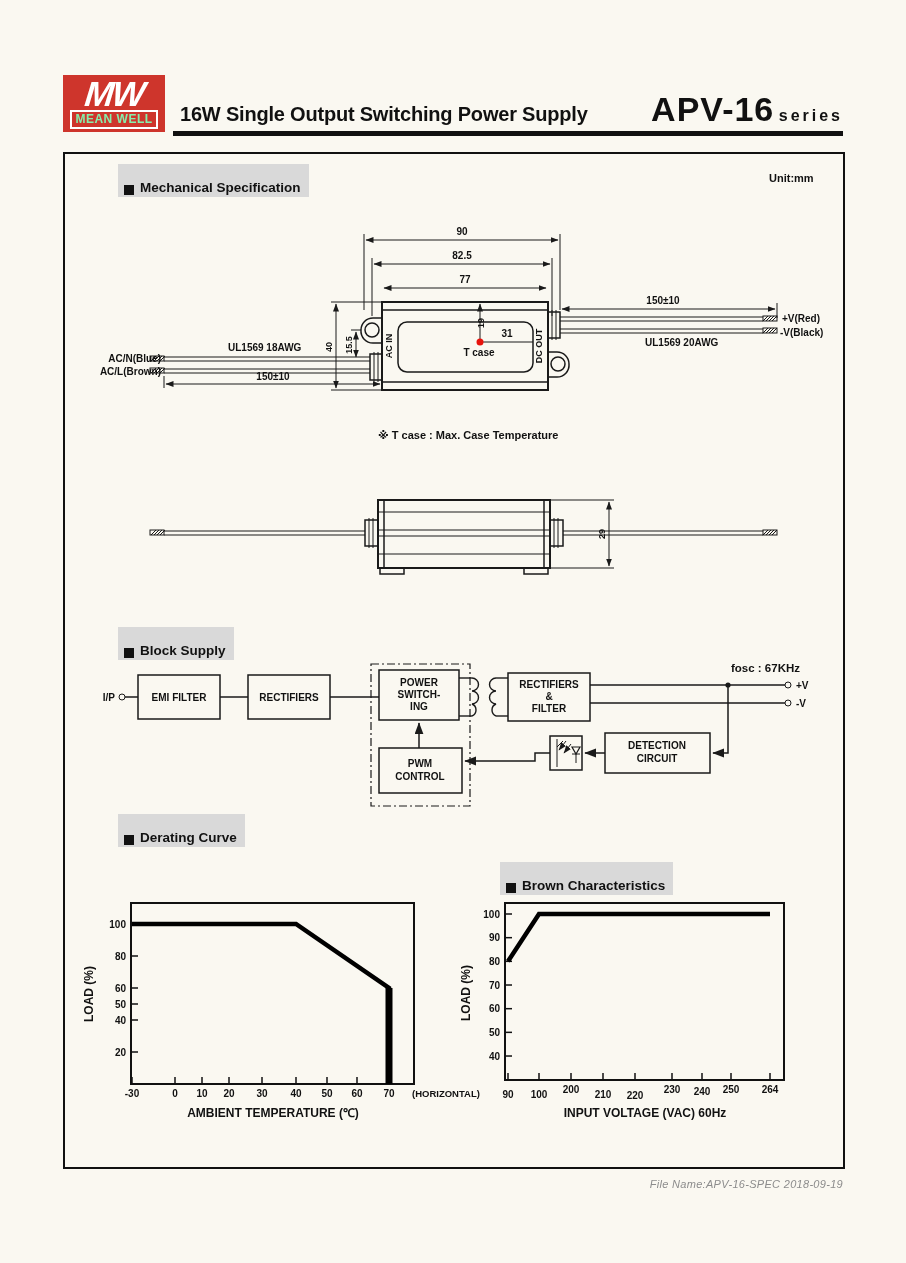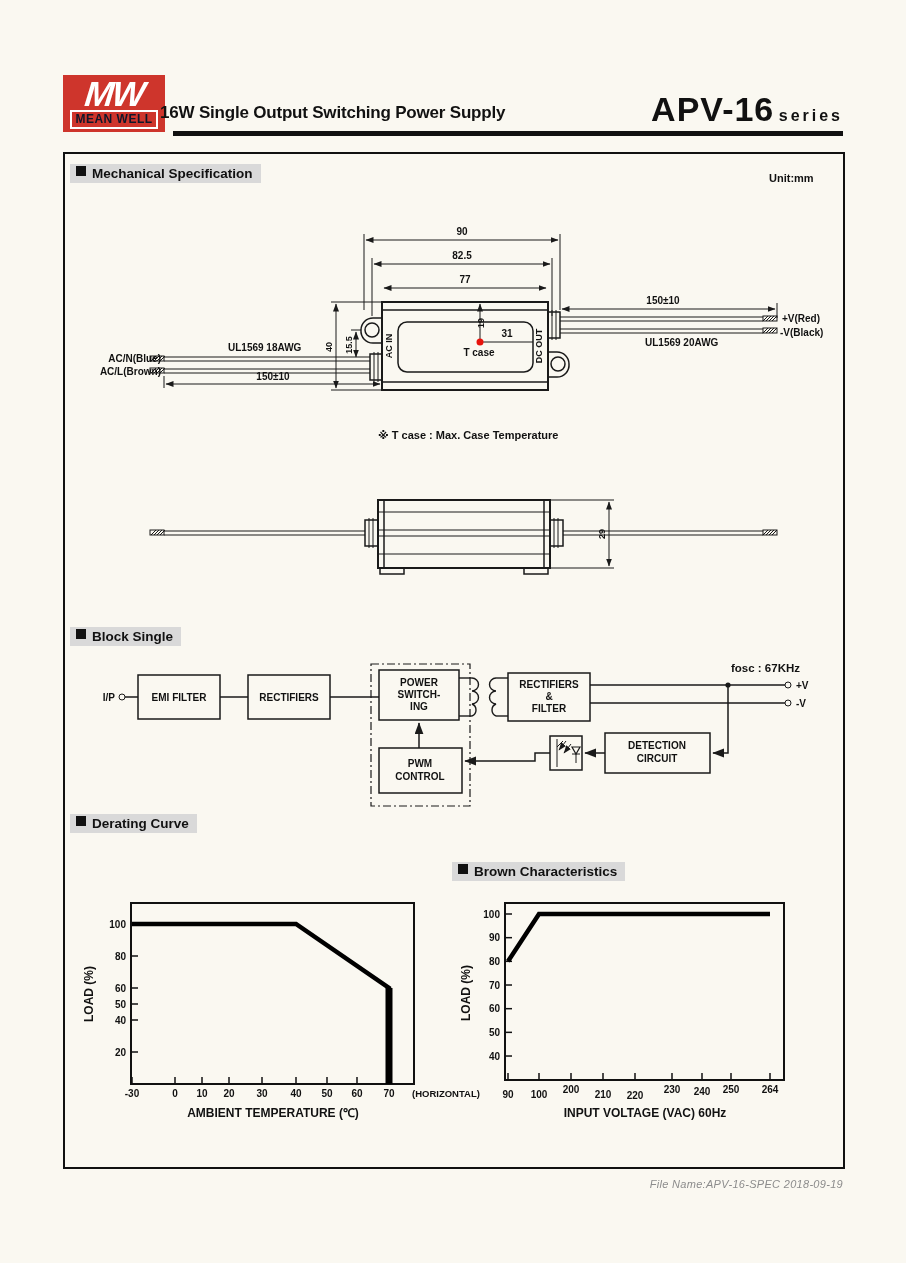--- a/index.html
+++ b/index.html
@@ -8,32 +8,32 @@
     background:#FAF8F1;
     font-family:"Liberation Sans","DejaVu Sans",sans-serif;
     -webkit-font-smoothing:antialiased;
   }
   .abs{position:absolute;}
   
   .logo{left:63px;top:75px;width:102px;height:57px;background:#CE352C;
         display:flex;flex-direction:column;align-items:center;justify-content:flex-end;}
   .logo-mw{color:#fff;font-weight:bold;font-style:italic;font-size:35px;line-height:30px;
            letter-spacing:-2px;transform:skewX(-6deg);margin-bottom:1px;}
-  .logo-brand{border:2px solid #fff;color:#0f172a;font-weight:bold;font-size:12px;
+  .logo-brand{border:2px solid #fff;color:#86efac;font-weight:bold;font-size:12px;
               letter-spacing:.5px;padding:0 3px;margin:0 3px 3px 3px;line-height:15px;white-space:nowrap;}
-  .prod-title{left:160px;top:103px;font-weight:bold;font-size:17px;letter-spacing:-.2px;color:#111;}
+  .prod-title{left:180px;top:103px;font-weight:bold;font-size:20px;letter-spacing:-.2px;color:#111;}
   .series-wrap{top:90px;right:63px;text-align:left;white-space:nowrap;color:#111;}
   .series-code{font-weight:bold;font-size:34px;letter-spacing:1px;}
   .series-word{font-weight:bold;font-size:16px;letter-spacing:3px;}
   .head-rule{left:173px;top:131px;width:670px;height:5px;background:#111;}
   
   .frame{left:63px;top:152px;width:778px;height:1013px;border:2px solid #111;background:transparent;}
   
   .strip{background:#D9D9D9;color:#111;font-weight:bold;font-size:13.5px;
-         padding:2px 8px 2px 6px;white-space:nowrap;display:flex;align-items:flex-start;gap:6px;}
+         padding:16px 8px 2px 6px;white-space:nowrap;display:flex;align-items:flex-end;gap:6px;margin-left:48px;}
   .sq{width:10px;height:10px;background:#111;display:inline-block;}
   .unit{font-weight:bold;font-size:11px;color:#111;}
   .fosc{font-weight:bold;font-size:11.5px;color:#111;}
   .footer{right:63px;top:1178px;font-style:italic;font-size:11px;color:#8c8c8c;letter-spacing:.3px;}
   
   svg{position:absolute;overflow:visible;}
   .ln{stroke:#1a1a1a;stroke-width:1.5;fill:none;}
   .ln2{stroke:#1a1a1a;stroke-width:2;fill:none;}
   .thin{stroke:#1a1a1a;stroke-width:1;fill:none;}
   .dim{stroke:#1a1a1a;stroke-width:1;fill:none;}
@@ -61,21 +61,21 @@
 <div class="abs frame"></div>
 
 <div class="abs strip" style="left:70px;top:164px;">
   <span class="sq"></span>
   <span>Mechanical Specification</span>
 </div>
 <div class="abs unit" style="left:754px;top:172px;padding-left:15px;">Unit:mm</div>
 
 <div class="abs strip" style="left:70px;top:627px;">
   <span class="sq"></span>
-  <span>Block Single</span>
+  <span>Block Supply</span>
 </div>
 <div class="abs fosc" style="left:731px;top:639px;margin-top:23px;">fosc : 67KHz</div>
 
 <div class="abs strip" style="left:70px;top:814px;">
   <span class="sq"></span>
   <span>Derating Curve</span>
 </div>
 <div class="abs strip" style="left:452px;top:862px;">
   <span class="sq"></span>
   <span>Brown Characteristics</span>

